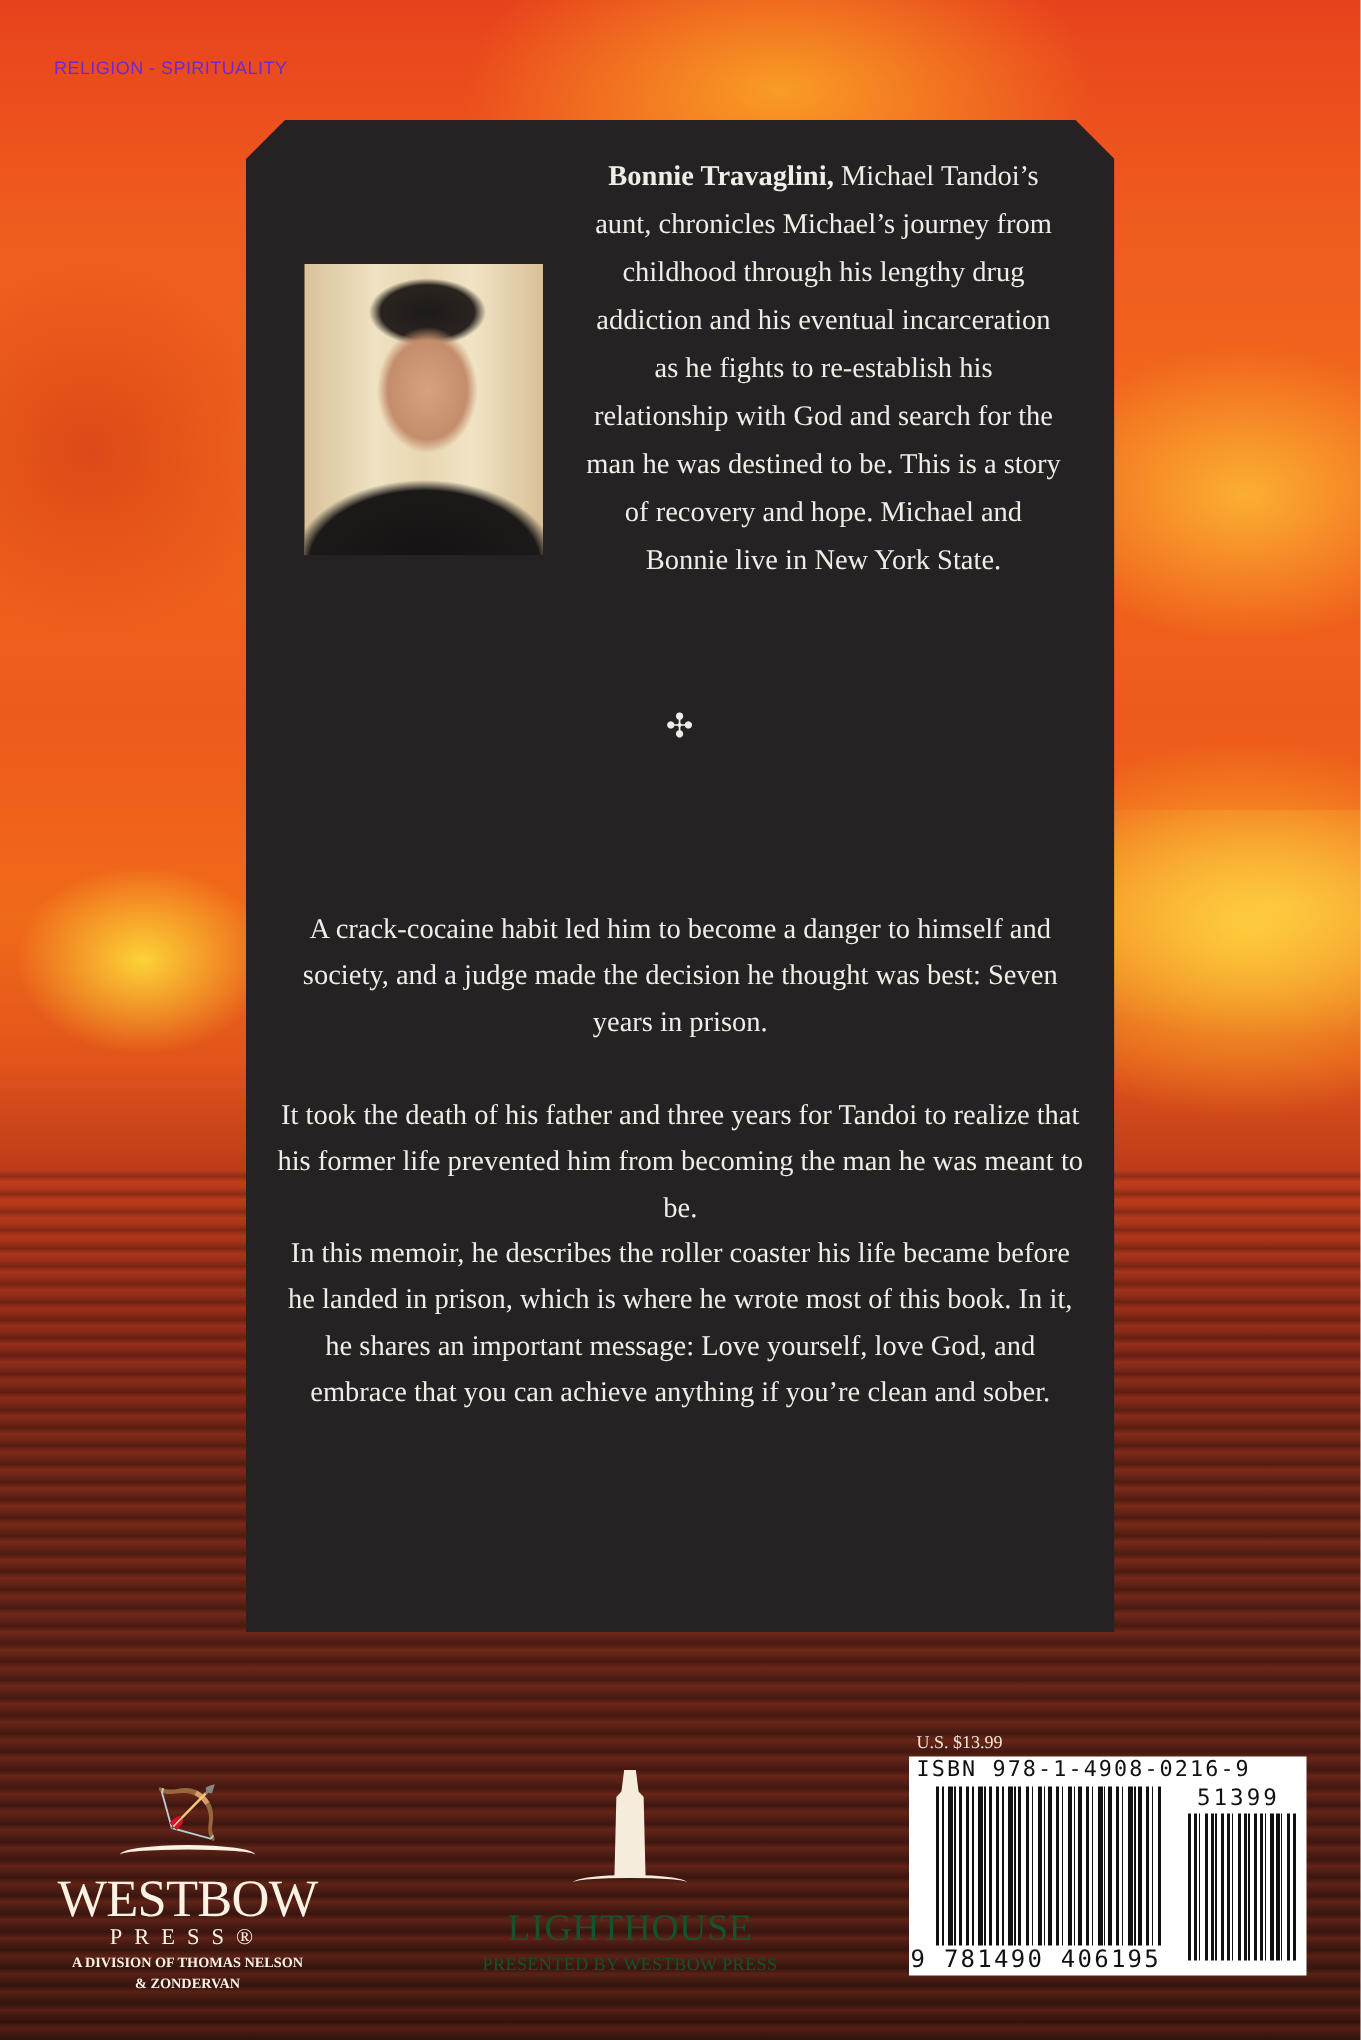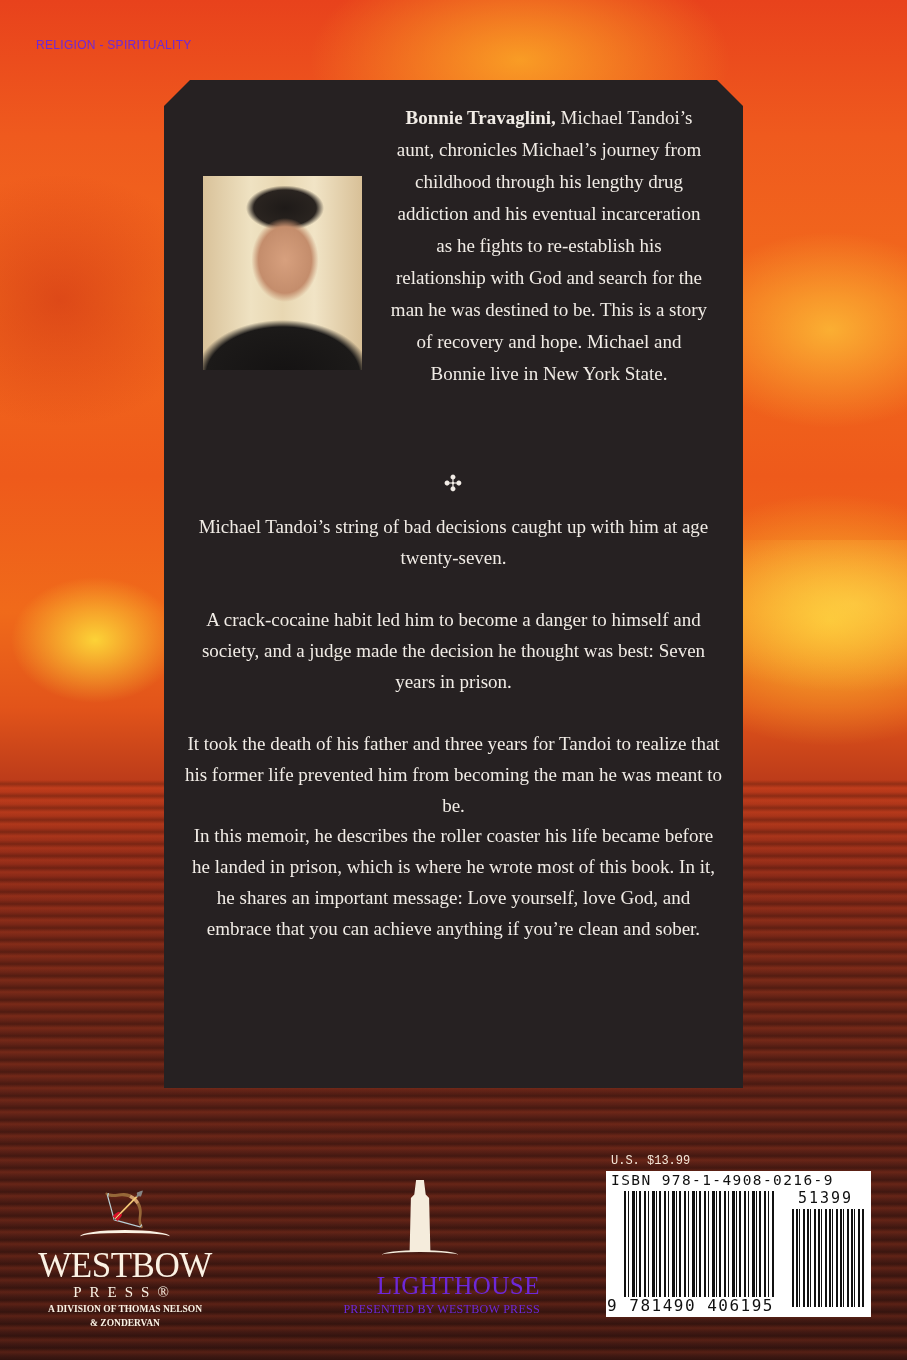--- a/index.html
+++ b/index.html
@@ -64,32 +64,32 @@
   .p4 { top: 740px; }
   .p5 { top: 926px; }
 
   .westbow { position: absolute; left: 30px; top: 1190px; width: 190px; text-align: center; color: #fbf2e4; }
   .westbow .logo-fig { font-size: 34px; line-height: 40px; }
   .westbow .arc { width: 90px; height: 10px; margin: 0 auto; border-top: 3px solid #fbf2e4; border-radius: 50% 50% 0 0; }
   .westbow .name { font-size: 35px; line-height: 38px; letter-spacing: -0.5px; margin-top: 4px; }
   .westbow .press { font-size: 15px; letter-spacing: 8px; line-height: 18px; margin-top: -2px; }
   .westbow .sub { font-size: 9.5px; line-height: 12px; margin-top: 2px; font-weight: bold; }
 
-  .lighthouse { position: absolute; left: 300px; top: 1180px; width: 240px; text-align: right; color: #6d28d9; }
+  .lighthouse { position: absolute; left: 300px; top: 1180px; width: 240px; text-align: center; color: #14532d; }
   .lighthouse .tower {
     width: 26px; height: 72px; margin: 0 auto; background: #f5ecdc;
     clip-path: polygon(35% 0, 65% 0, 72% 20%, 85% 25%, 90% 100%, 10% 100%, 15% 25%, 28% 20%);
   }
   .lighthouse .base { width: 76px; height: 8px; margin: -2px auto 0; border-top: 2px solid #f5ecdc; border-radius: 50% 50% 0 0; }
   .lighthouse .name { font-size: 25px; line-height: 28px; letter-spacing: 0.5px; margin-top: 12px; }
   .lighthouse .sub { font-size: 12px; line-height: 16px; margin-top: 1px; letter-spacing: 0.3px; }
 
   .price {
     position: absolute; left: 611px; top: 1154px;
-    font-family: Liberation Mono, monospace; font-size: 12px; color: #f5e8da;
+    font-family: Liberation Serif, serif; font-size: 12px; color: #f5e8da;
   }
   .barcode-box {
     position: absolute; left: 606px; top: 1171px; width: 265px; height: 146px; background: #fff;
   }
   .isbn-text {
     position: absolute; left: 5px; top: 1px;
     font-family: "DejaVu Sans Mono", monospace; font-size: 14.5px; color: #111; letter-spacing: 1.4px;
   }
   .addon-text {
     position: absolute; left: 192px; top: 18px;
@@ -119,21 +119,20 @@
 <div class="sun-ray"></div>
 
 <div class="category">RELIGION - SPIRITUALITY</div>
 
 <div class="panel">
   <div class="photo"></div>
   <div class="bio">
     <b>Bonnie Travaglini,</b><span> Michael Tandoi’s aunt, chronicles Michael’s journey from childhood through his lengthy drug addiction and his eventual incarceration as he fights to re-establish his relationship with God and search for the man he was destined to be. This is a story of recovery and hope. Michael and Bonnie live in New York State.</span>
   </div>
   <div class="ornament">✣</div>
-  <div class="blurb p1">Michael Tandoi’s string of bad decisions caught up with him at age twenty-seven.</div>
   <div class="blurb p2">A crack-cocaine habit led him to become a danger to himself and society, and a judge made the decision he thought was best: Seven years in prison.</div>
   <div class="blurb p3">It took the death of his father and three years for Tandoi to realize that his former life prevented him from becoming the man he was meant to be.</div>
   <div class="blurb p4">In this memoir, he describes the roller coaster his life became before he landed in prison, which is where he wrote most of this book. In it, he shares an important message: Love yourself, love God, and embrace that you can achieve anything if you’re clean and sober.</div>
 </div>
 
 <div class="westbow">
   <div class="logo-fig">🏹</div>
   <div class="arc"></div>
   <div class="name">WESTBOW</div>
   <div class="press">PRESS®</div>

